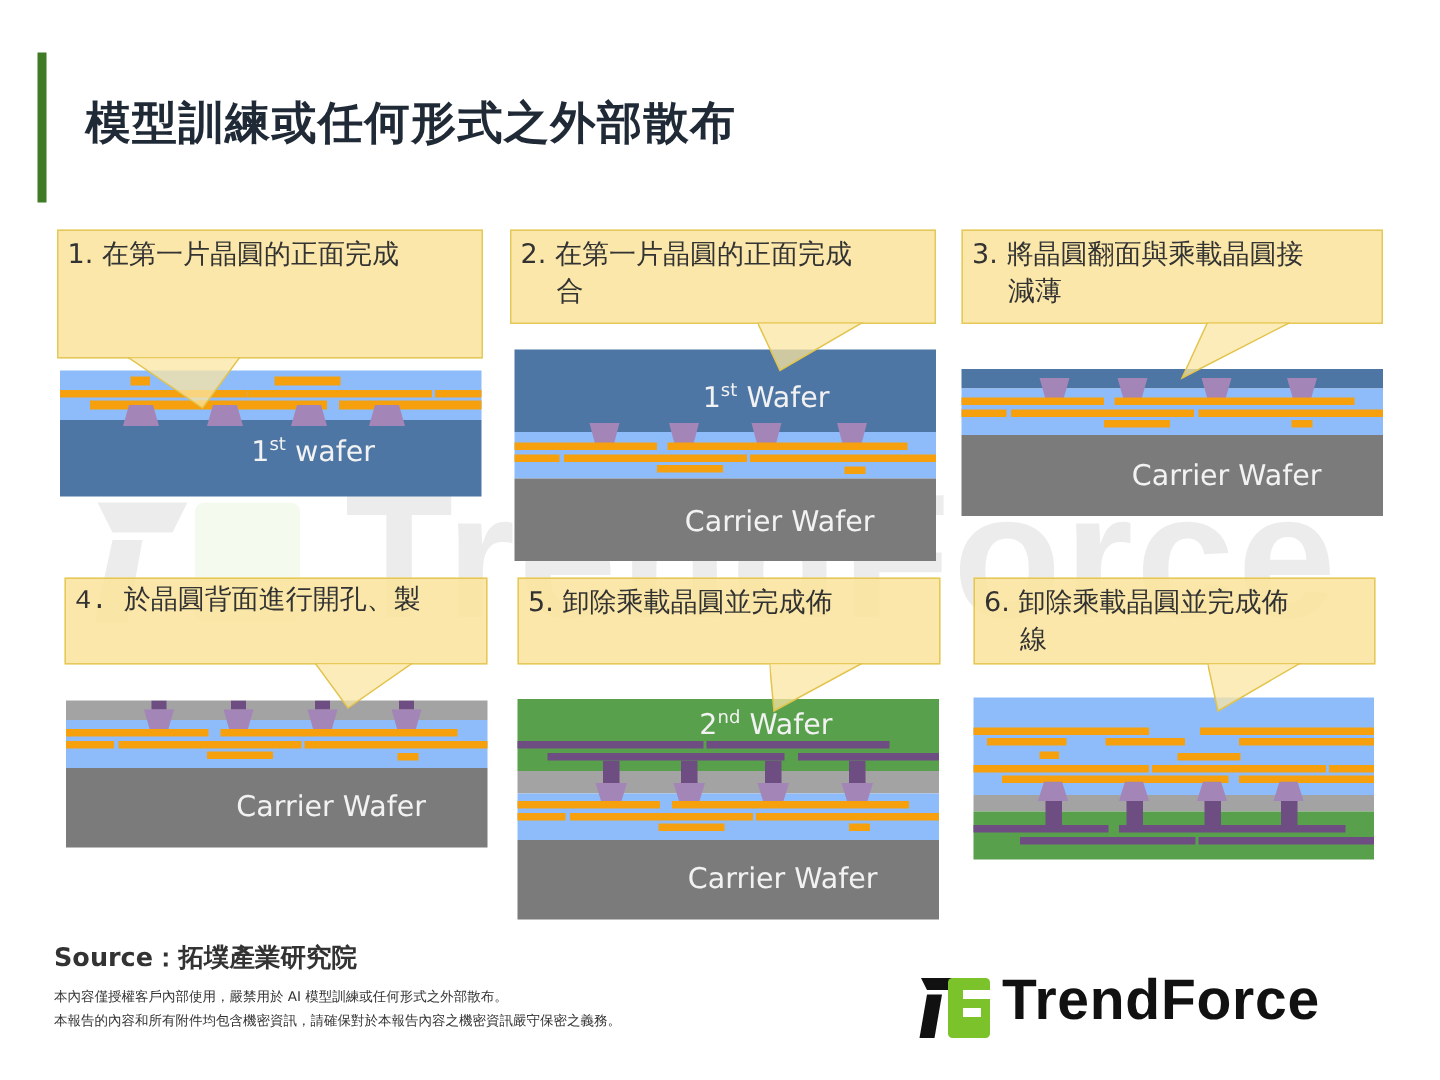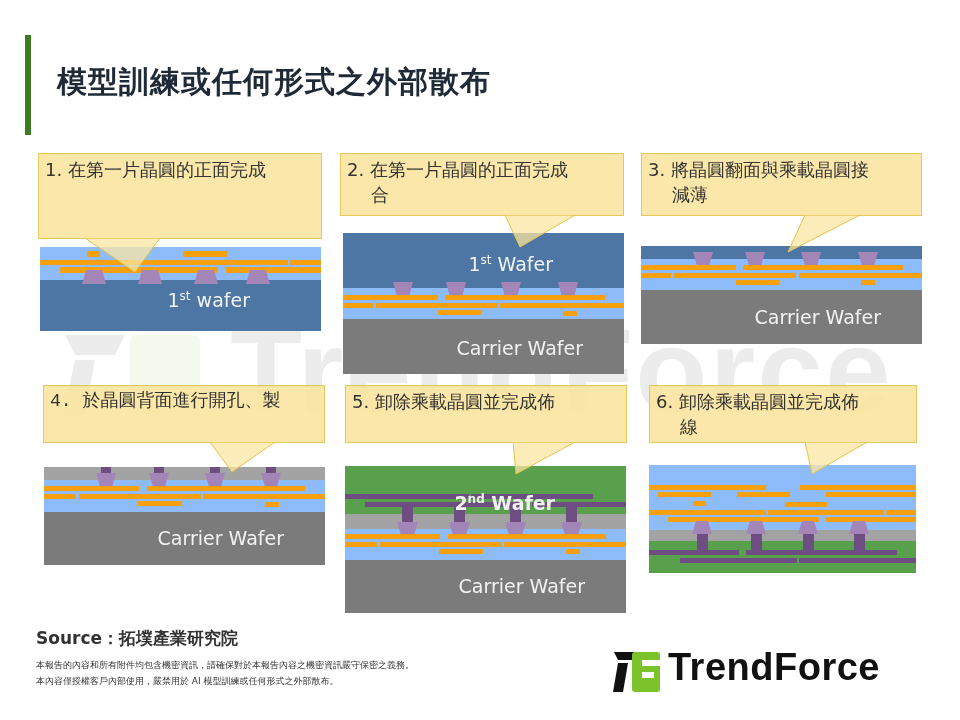--- a/index.html
+++ b/index.html
@@ -181,21 +181,21 @@
     <polygon points="160,15 181,15 177,28 164,28" fill="#a485b8"></polygon>
     <polygon points="216,15 237,15 233,28 220,28" fill="#a485b8"></polygon>
   </svg>
   <div class="layer" style="left:345px;top:534px;width:95px;height:5px;background:#f5a00c;"></div>
   <div class="layer" style="left:448px;top:534px;width:158px;height:5px;background:#f5a00c;"></div>
   <div class="layer" style="left:345px;top:542px;width:32px;height:5px;background:#f5a00c;"></div>
   <div class="layer" style="left:380px;top:542px;width:122px;height:5px;background:#f5a00c;"></div>
   <div class="layer" style="left:504px;top:542px;width:122px;height:5px;background:#f5a00c;"></div>
   <div class="layer" style="left:439px;top:549px;width:44px;height:5px;background:#f5a00c;"></div>
   <div class="layer" style="left:566px;top:549px;width:14px;height:5px;background:#f5a00c;"></div>
-  <div class="label" style="left:415px;top:492px;width:140px;font-weight:bold;">
+  <div class="label" style="left:415px;top:471px;width:140px;">
     <span>2</span><sup>nd</sup><span> Wafer</span>
   </div>
   <div class="label" style="left:385px;top:575px;width:200px;">Carrier Wafer</div>
   <div class="callout" style="left:345px;top:385px;width:282px;height:58px;">
     <span class="num">5.</span>
     <span>卸除乘載晶圓並完成佈</span>
   </div>
   <svg class="tail" style="left:513px;top:442px;" width="80" height="34">
     <polygon points="0,0 62,0 3,32" fill="#fbe6a2" fill-opacity="0.75" stroke="#e2c44c" stroke-width="1"></polygon>
   </svg>
@@ -237,22 +237,22 @@
     <span>卸除乘載晶圓並完成佈</span>
     <span class="line2">線</span>
   </div>
   <svg class="tail" style="left:805px;top:442px;" width="80" height="34">
     <polygon points="0,0 62,0 7,32" fill="#fbe6a2" fill-opacity="0.75" stroke="#e2c44c" stroke-width="1"></polygon>
   </svg>
 </div>
 
 <div class="source">Source：拓墣產業研究院</div>
 <div class="disclaimer">
+  <div>本內容僅授權客戶內部使用，嚴禁用於 AI 模型訓練或任何形式之外部散布。</div>
   <div>本報告的內容和所有附件均包含機密資訊，請確保對於本報告內容之機密資訊嚴守保密之義務。</div>
-  <div>本內容僅授權客戶內部使用，嚴禁用於 AI 模型訓練或任何形式之外部散布。</div>
 </div>
 
 <div class="brand">
   <svg width="50" height="44" viewBox="0 0 50 44" style="position:absolute;left:0;top:2px;">
     <polygon points="2,2 24,2 20,10 6,10" fill="#111"></polygon>
     <polygon points="6,13 16,13 11,42 1,42" fill="#111"></polygon>
     <rect x="20" y="2" width="28" height="40" rx="3" fill="#7cc22a"></rect>
     <rect x="27" y="10" width="21" height="6" fill="#fff"></rect>
     <rect x="27" y="22" width="15" height="6" fill="#fff"></rect>
     <rect x="24" y="10" width="6" height="32" fill="#7cc22a"></rect>

